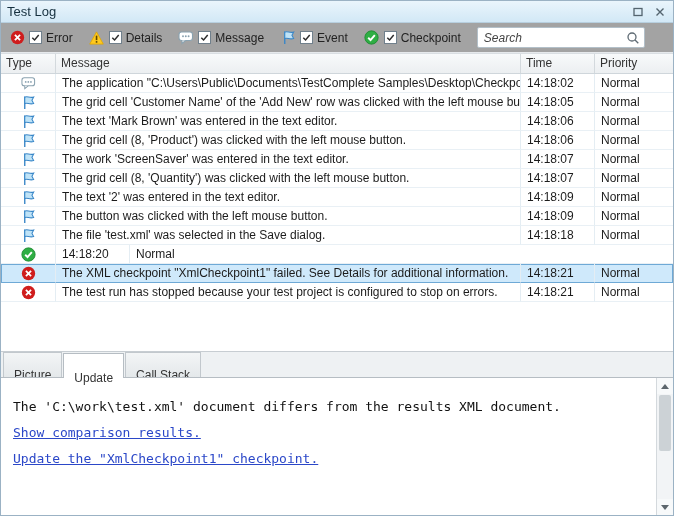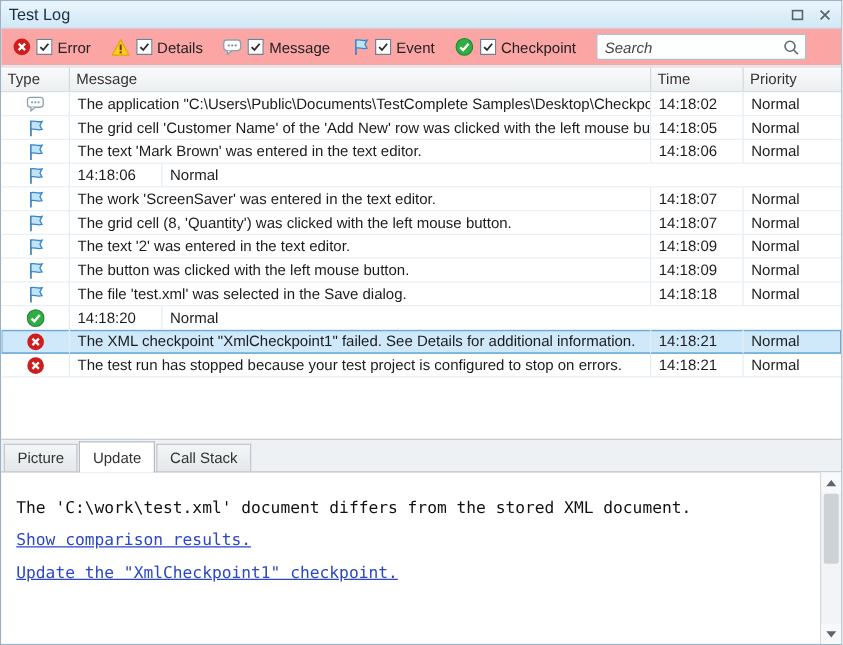--- a/index.html
+++ b/index.html
@@ -22,21 +22,21 @@
     display: flex; align-items: center;
     padding: 0 6px;
   }
   .titlebar .title { font-size: 13px; color: #16303f; }
   .titlebar .win-buttons { margin-left: auto; display: flex; gap: 8px; }
   .win-btn { width: 14px; height: 14px; display: flex; align-items: center; justify-content: center; cursor: default; }
 
   
   .toolbar {
     height: 30px; flex: 0 0 30px;
-    background: #fca5a5;
+    background: #a3a3a3;
     display: flex; align-items: center;
     padding: 0 8px;
     border-bottom: 1px solid #e6e9ec;
     justify-content: center;
   }
   .filter-group { display: flex; align-items: center; margin-right: 16px; }
   .filter-group .ficon { width: 16px; height: 15px; display: inline-flex; align-items: center; justify-content: center; margin-right: 4px; }
   .checkbox {
     width: 13px; height: 13px; background: #fff;
     border: 1px solid #70808c; margin-right: 4px;
@@ -98,21 +98,21 @@
   
   .tabstrip {
     flex: 0 0 26px; height: 26px;
     background: #eef1f3;
     border-top: 1px solid #c7cdd2;
     display: flex; align-items: flex-end;
     padding-left: 2px;
   }
   .tab {
     height: 22px; line-height: 21px;
-    padding: 0 10px; margin-right: 1px;
+    padding: 12px 10px; margin-right: 1px;
     background: linear-gradient(#f3f5f6, #e4e8ea);
     border: 1px solid #c2c8cd; border-bottom: none;
     color: #333; cursor: default;
     position: relative;
     margin-top: 32px;
   }
   .tab.active {
     background: #fff; height: 25px; line-height: 24px;
     border-color: #b6bdc3;
     z-index: 2; margin-bottom: -1px;
@@ -314,20 +314,21 @@
       <div class="cell type-cell">
 
         <span class="ticon icon-event show">
           <svg width="15" height="15" viewBox="0 0 14 14">
               <path d="M3.5 1.5 V13" stroke="#3a87c8" stroke-width="1.3"></path>
               <path d="M3.5 2 C6 0.9 8 3 11.8 2 L10.2 5 L11.8 8 C8 9.1 6 7 3.5 8 Z" fill="#bfe3f7" stroke="#3a87c8" stroke-width="1"></path>
             </svg>
         </span>
 
       </div>
+      <div class="cell msg-cell">The grid cell (8, 'Product') was clicked with the left mouse button.</div>
       <div class="cell time-cell">14:18:06</div>
       <div class="cell prio-cell">Normal</div>
     </div>
       <div class="trow">
       <div class="cell type-cell">
 
         <span class="ticon icon-event show">
           <svg width="15" height="15" viewBox="0 0 14 14">
               <path d="M3.5 1.5 V13" stroke="#3a87c8" stroke-width="1.3"></path>
               <path d="M3.5 2 C6 0.9 8 3 11.8 2 L10.2 5 L11.8 8 C8 9.1 6 7 3.5 8 Z" fill="#bfe3f7" stroke="#3a87c8" stroke-width="1"></path>
@@ -443,21 +444,21 @@
     </div>
     </div>
 
   <div class="tabstrip">
     <div class="tab">Picture</div>
     <div class="tab active">Update</div>
     <div class="tab">Call Stack</div>
   </div>
 
   <div class="details">
-    <div class="dline">The 'C:\work\test.xml' document differs from the stored XML document.</div>
+    <div class="dline">The 'C:\work\test.xml' document differs from the results XML document.</div>
     <div><a class="dlink">Show comparison results.</a></div>
     <div><a class="dlink">Update the "XmlCheckpoint1" checkpoint.</a></div>
 
     <div class="vscroll">
       <div class="sbtn">
           <span class="arrow-up"></span>
         </div>
       <div class="sthumb"></div>
       <div class="sbtn down">
           <span class="arrow-down"></span>

